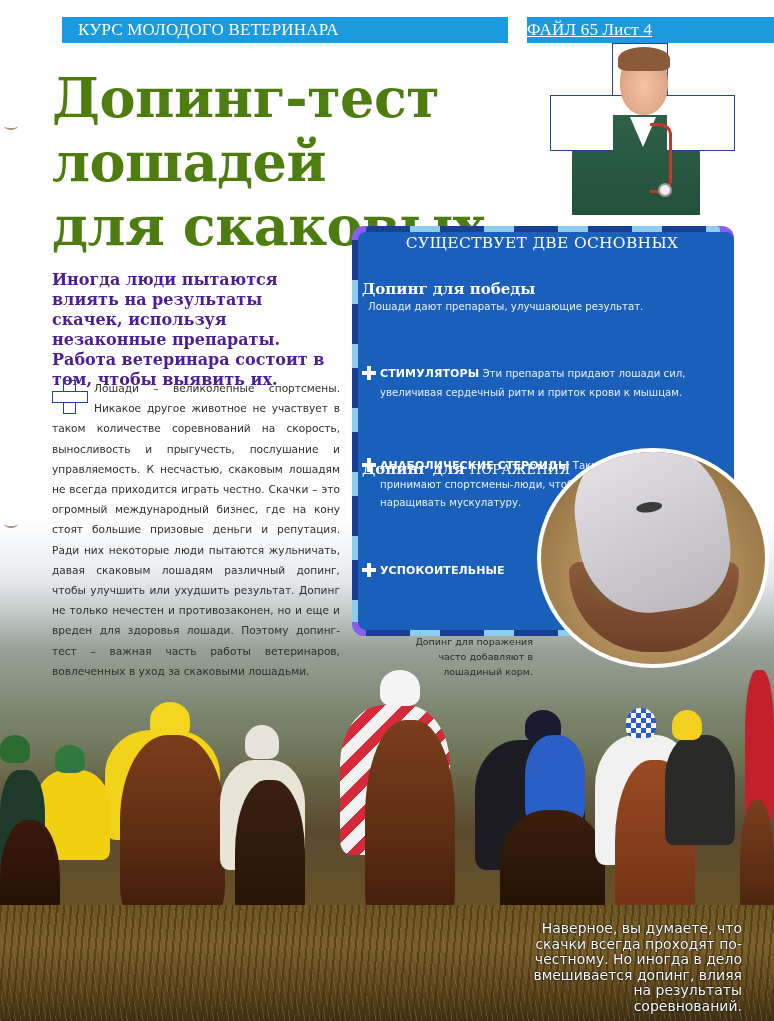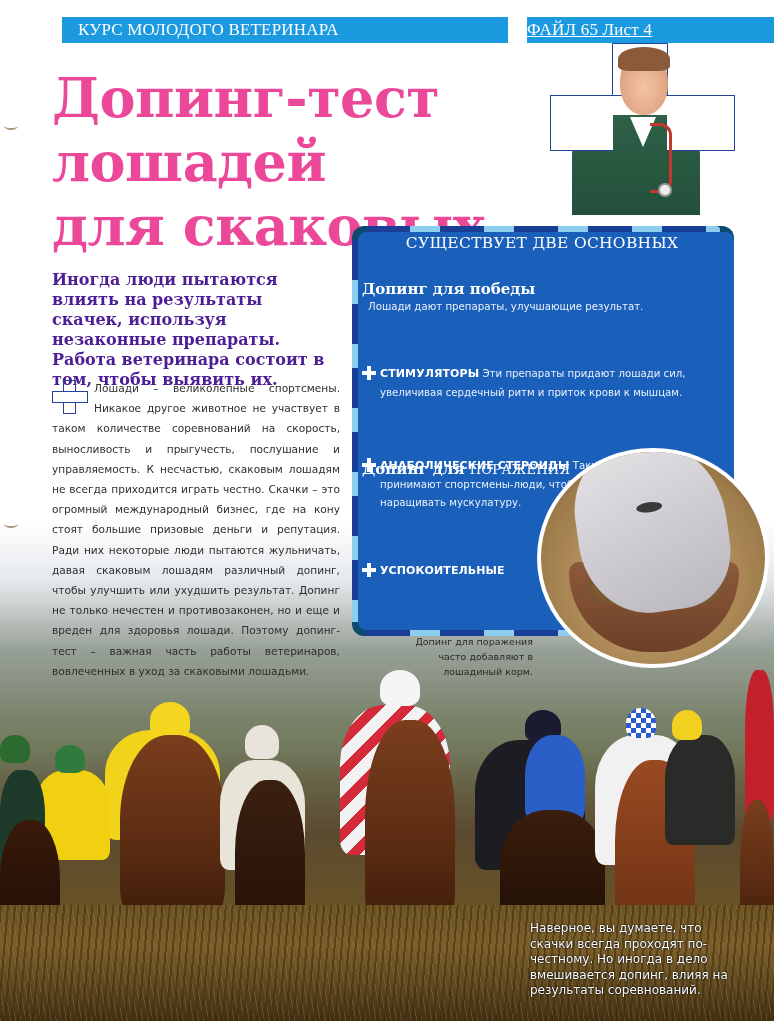--- a/index.html
+++ b/index.html
@@ -34,21 +34,21 @@
     position: absolute; top: 17px; height: 26px; background: #1c9ae0;
     color: #ffffff; font-family: "Liberation Serif", serif; font-size: 17px;
     line-height: 26px; letter-spacing: 0.2px;
   }
   .header-left { left: 62px; width: 446px; padding-left: 16px; }
   .header-right { left: 527px; width: 247px; text-align: left; padding-right: 0; white-space: nowrap; text-decoration: underline; }
 
   
   .title {
     position: absolute; left: 52px; top: 66px; width: 480px;
-    font-family: "DejaVu Serif", serif; font-weight: bold; color: #ec4899;
+    font-family: "DejaVu Serif", serif; font-weight: bold; color: #4d7c0f;
     font-size: 54px; line-height: 64px; letter-spacing: -0.5px;
   }
   .title span { display: block; }
 
   
   .vet-cross { position: absolute; left: 550px; top: 43px; width: 185px; height: 172px; }
   .cross-v { position: absolute; left: 62px; top: 0; width: 56px; height: 172px; border: 1.5px solid #23439a; background: #fff; }
   .cross-h { position: absolute; left: 0; top: 52px; width: 185px; height: 56px; border: 1.5px solid #23439a; background: #fff; }
   .cross-fill { position: absolute; left: 63.5px; top: 53.5px; width: 53px; height: 53px; background: #fff; }
   .vet-head {
@@ -94,21 +94,21 @@
   .body-text .dropcross {
     float: left; width: 36px; height: 34px; position: relative; margin: 2px 6px 0 0;
   }
   .dropcross .v { position: absolute; left: 11px; top: 0; width: 13px; height: 34px; border: 1.5px solid #23439a; }
   .dropcross .h { position: absolute; left: 0; top: 11px; width: 36px; height: 12px; border: 1.5px solid #23439a; background:#fff; }
   .dropcross .c { position: absolute; left: 12.5px; top: 12.5px; width: 10px; height: 9px; background: #fff; }
 
   
   .infobox {
     position: absolute; left: 352px; top: 226px; width: 382px; height: 410px;
-    background: #0c4a6e; border-radius: 12px;
+    background: #8b5cf6; border-radius: 12px;
   }
   .infobox-stripe-top, .infobox-stripe-bottom, .infobox-stripe-left {
     position: absolute; background: repeating-linear-gradient(90deg, #1a3d96 0 44px, #8ccdf0 44px 74px);
   }
   .infobox-stripe-top { left: 14px; top: 0; width: 354px; height: 6px; border-radius: 4px 4px 0 0; }
   .infobox-stripe-bottom { left: 14px; bottom: 0; width: 354px; height: 6px; }
   .infobox-stripe-left { left: 0; top: 14px; width: 6px; height: 382px;
     background: repeating-linear-gradient(180deg, #1a3d96 0 40px, #8ccdf0 40px 64px); }
   .infobox-inner {
     position: absolute; left: 6px; top: 6px; right: 0; bottom: 6px;
@@ -161,22 +161,22 @@
     background: linear-gradient(160deg, #e6e4e6 0%, #cfcdd2 50%, #b9b7bd 100%);
     transform: rotate(-8deg);
   }
   .horse-eye { position: absolute; left: 62px; top: 60px; width: 26px; height: 10px; border-radius: 50%; background: #3a3a3a; }
 
   .caption-bowl {
     position: absolute; left: 405px; top: 634px; width: 128px; text-align: right;
     font-family: "DejaVu Sans", sans-serif; color: #2a2a2a; font-size: 9.5px; line-height: 15px;
   }
   .caption-race {
-    position: absolute; left: 530px; top: 921px; width: 212px; text-align: left;
-    font-family: "DejaVu Sans", sans-serif; color: #ffffff; font-size: 12px; line-height: 15.5px;
+    position: absolute; left: 530px; top: 921px; width: 212px; text-align: right;
+    font-family: "DejaVu Sans", sans-serif; color: #ffffff; font-size: 14px; line-height: 15.5px;
     text-shadow: 0 0 2px #000, 0 0 1px #000;
   }
 
   .binder-hole { position: absolute; left: 4px; width: 14px; height: 8px; border-bottom: 2px solid #a89880; border-radius: 0 0 50% 50%; }
 </style>
 </head>
 <body>
 
 <div class="race-photo">
 

